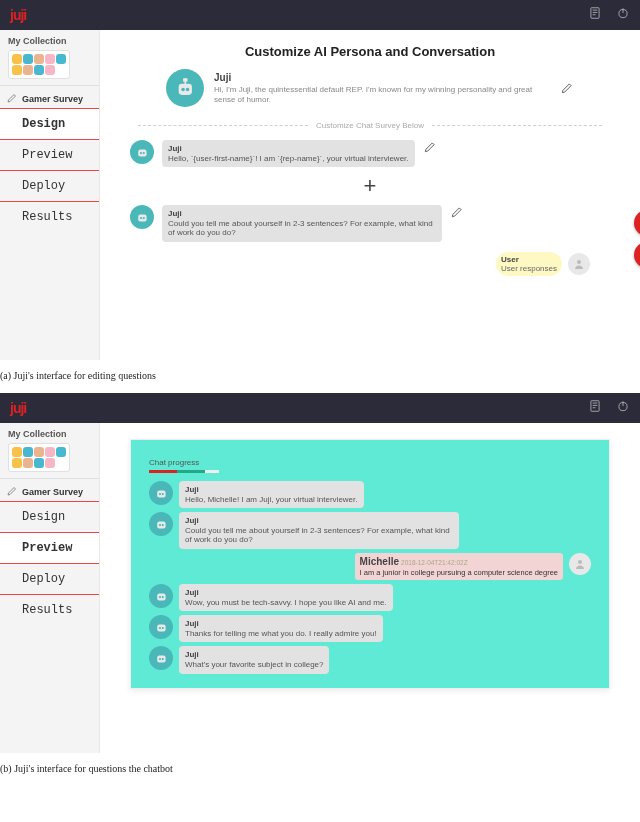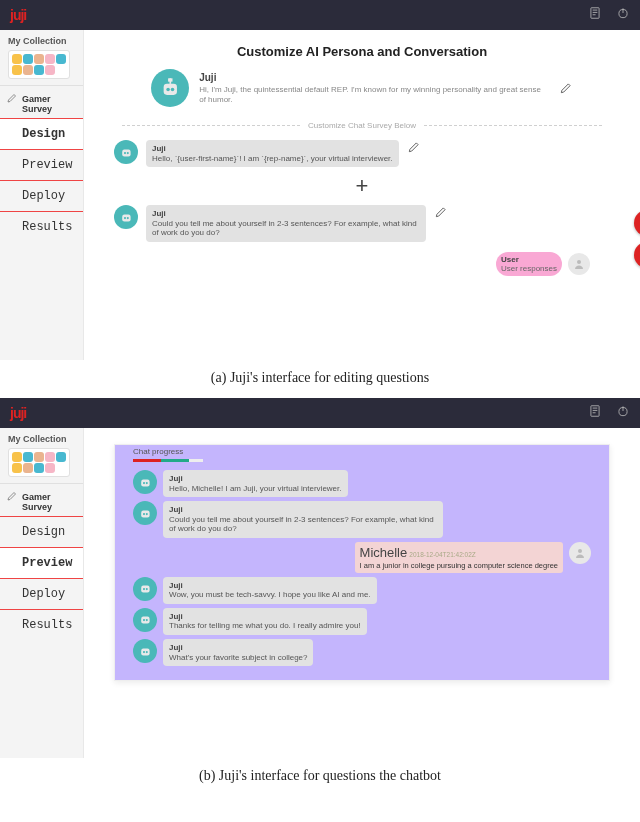--- a/index.html
+++ b/index.html
@@ -3,21 +3,21 @@
 <meta charset="utf-8">
 <style>
   * { box-sizing: border-box; margin: 0; padding: 0; font-family: Arial, Helvetica, sans-serif; }
   body { width: 640px; background: #fff; color: #333; }
   .app { position: relative; width: 640px; }
   header.topbar { height: 30px; background: #2b2b3a; display: flex; align-items: center; justify-content: space-between; padding: 0 10px; }
   .logo { color: #d22; font-weight: bold; font-size: 14px; letter-spacing: -1px; font-family: 'Arial Black', sans-serif; }
   .top-icons { display: flex; gap: 14px; }
   .top-icons svg { width: 14px; height: 14px; stroke: #bbb; fill: none; stroke-width: 1.4; }
   .container { display: flex; }
-  .sidebar { width: 84px; background: #f4f4f4; border-right: 1px solid #e8e8e8; }
+  .sidebar { width: 100px; background: #f4f4f4; border-right: 1px solid #e8e8e8; }
   .side-block { padding: 6px 8px; font-size: 9px; color: #555; }
   .side-title { font-weight: bold; margin-bottom: 4px; }
   .avatars { display: flex; flex-wrap: wrap; gap: 1px; background: #fff; border: 1px solid #e0e0e0; padding: 3px; border-radius: 3px; width: 62px; }
   .avatars span { width: 10px; height: 10px; border-radius: 3px; }
   .av1 { background:#f8c24a; } .av2{background:#48b8d0;} .av3{background:#eab48f;} .av4{background:#f6b6c6;} .av5{background:#48b8d0;} .av6{background:#f8c24a;} .av7{background:#eab48f;} .av8{background:#48b8d0;} .av9{background:#f6b6c6;}
   .side-group { border-top: 1px solid #e0e0e0; }
   .side-label { font-size: 9px; font-weight: bold; padding: 8px 8px 4px 22px; position: relative; }
   .side-label svg { position: absolute; left: 6px; top: 6px; width: 12px; height: 12px; stroke: #666; fill: none; stroke-width: 1.4; }
   .nav-item { font-size: 12px; padding: 8px 10px 8px 22px; border-top: 1px solid #ef4444; cursor: pointer; font-family: Liberation Mono, monospace; }
   .nav-item.active { background: #fff; font-weight: bold; }
@@ -30,41 +30,41 @@
   .robot-body { width: 70%; height: 70%; }
   .persona-text { flex: 1; font-size: 8px; color: #888; line-height: 1.2; }
   .persona-text .name { font-size: 10px; font-weight: bold; color: #444; display: block; margin-bottom: 1px; }
   .edit-icon { width: 14px; height: 14px; cursor: pointer; }
   .edit-icon svg { width: 14px; height: 14px; stroke: #555; fill: none; stroke-width: 1.6; }
   .script-sep { display: flex; align-items: center; margin: 6px 0 10px; font-size: 8px; color: #aaa; }
   .script-sep::before, .script-sep::after { content: ""; flex: 1; border-top: 1px dashed #d0d0d0; margin: 0 8px; }
   .msg-row { display: flex; align-items: flex-start; gap: 8px; margin: 6px 0; }
   .bubble { background: #e2e2e2; border-radius: 4px; padding: 4px 6px; font-size: 8px; color: #555; line-height: 1.2; max-width: 280px; }
   .bubble .bname { font-size: 8px; font-weight: bold; color: #444; display: block; }
-  .user-bubble { background: #f9a8d4; font-size:8px; color:#666; padding:3px 5px; border-radius:12px; }
+  .user-bubble { background: #fef9c3; font-size:8px; color:#666; padding:3px 5px; border-radius:12px; }
   .user-bubble .bname{font-weight:bold; color:#444;}
   .plus { text-align: center; font-size: 22px; color: #444; margin: 6px 0; cursor: pointer; font-weight: 200; }
   .user-row { display: flex; align-items: center; gap: 6px; justify-content: flex-end; margin: 10px 20px 0 0; }
   .user-avatar { width: 22px; height: 22px; border-radius: 50%; background: #e8e8e8; display:flex; align-items:center; justify-content:center; }
   .user-avatar svg{width:12px;height:12px;fill:#bbb;}
   .floating { position: absolute; right: -20px; top: 180px; display: flex; flex-direction: column; gap: 6px; }
   .fbtn { width: 26px; height: 26px; border-radius: 50%; background: #d22; display: flex; align-items: center; justify-content: center; box-shadow: 0 1px 3px rgba(0,0,0,.3); cursor:pointer; }
-  .caption { text-align: center; font-size: 14px; padding: 10px 0 12px; color:#222; font-family: Georgia, serif; }
+  .caption { font-size: 10px; padding: 10px 0 12px; color:#222; font-family: Georgia, serif; }
   
-  .preview-card { background: #c4b5fd; border: 1px solid #eee; box-shadow: 0 2px 6px rgba(0,0,0,.08); margin: 8px 20px 10px; padding: 2px 18px 10px; }
+  .preview-card { background: #5eead4; border: 1px solid #eee; box-shadow: 0 2px 6px rgba(0,0,0,.08); margin: 8px 20px 10px; padding: 18px 18px 10px; }
   .chat-progress-label { font-size: 8px; color: #555; margin-bottom: 3px; }
   .progress-bar { height: 3px; width: 70px; display:flex; margin-bottom: 8px; }
   .progress-bar span:nth-child(1){background:#d22;flex:2;}
   .progress-bar span:nth-child(2){background:#2a8;flex:2;}
   .progress-bar span:nth-child(3){background:#eee;flex:1;}
   .preview-msg { display:flex; gap:6px; align-items:flex-start; margin:4px 0; }
   .preview-user { display:flex; gap:6px; align-items:flex-start; margin:4px 0; justify-content:flex-end; }
   .ub2 { background:#f3d4d4; border-radius:3px; padding:3px 5px; font-size:7.5px; line-height:1.2; max-width:220px; color:#333; }
   .ub2 .meta { font-size:6.5px; color:#aa8; }
-  .ub2 .bname { font-weight:normal; font-size:13px; color:#444;margin-top:29px; }
+  .ub2 .bname { font-weight:bold; font-size:10px; color:#444;margin-top:29px; }
 </style>
 </head>
 <body>
 
 <div class="app">
   <header class="topbar">
     <div class="logo">juji</div>
     <div class="top-icons">
       <span><svg viewBox="0 0 24 24">
             <rect x="5" y="3" width="14" height="18" rx="1"></rect>

